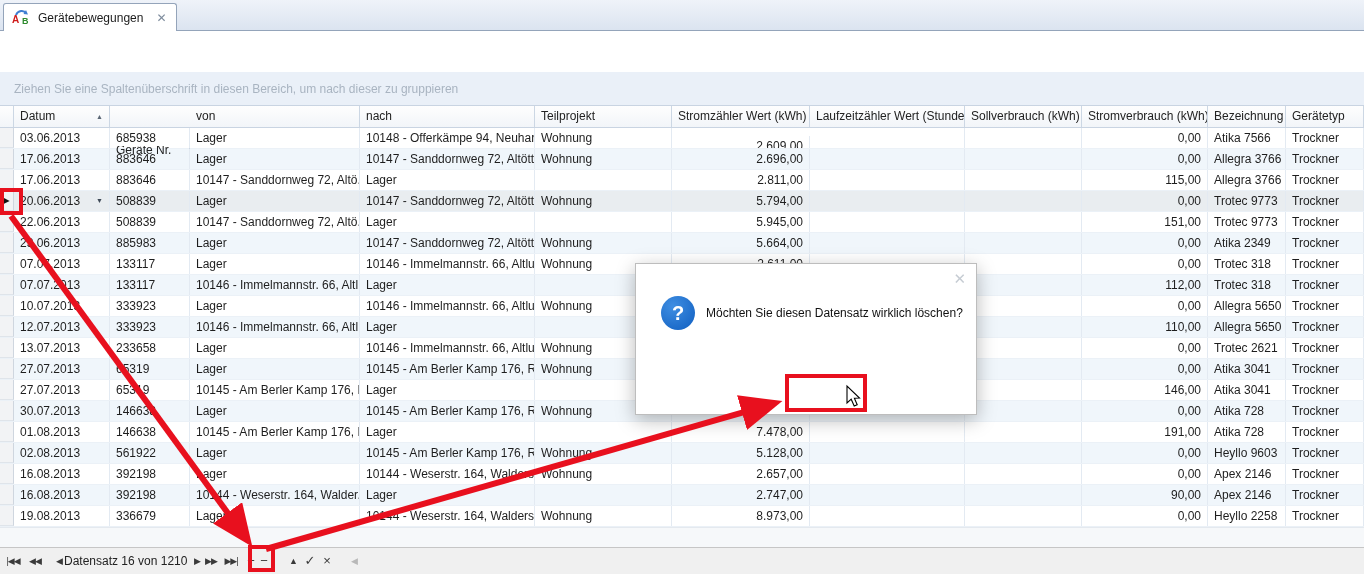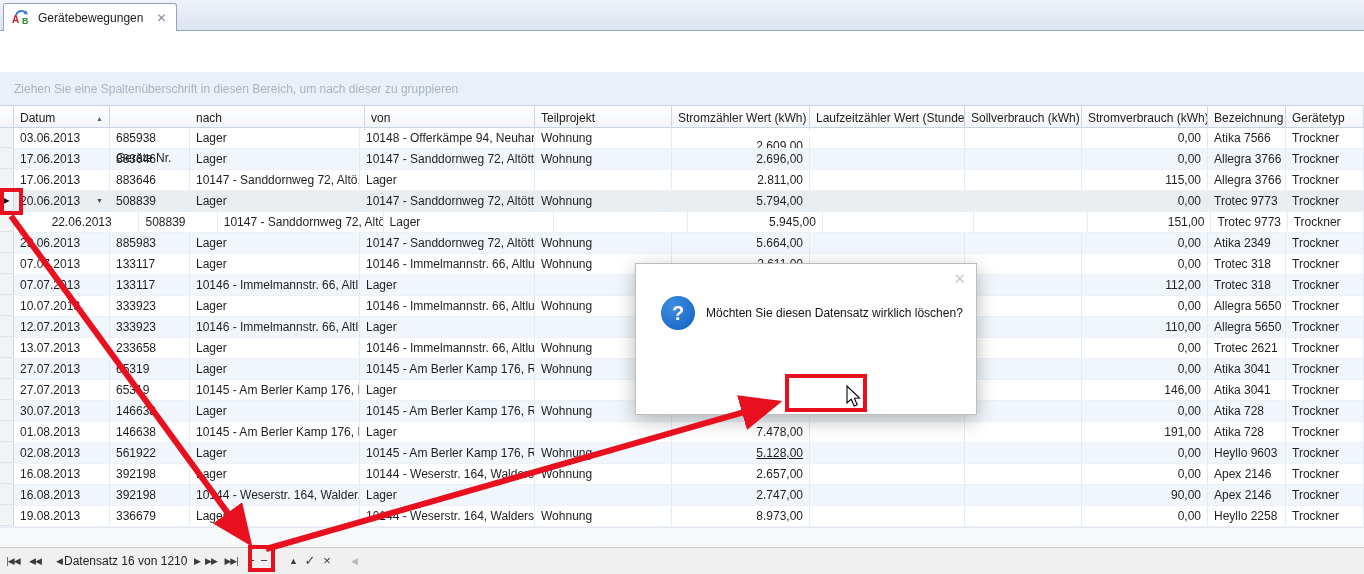--- a/index.html
+++ b/index.html
@@ -26,21 +26,21 @@
         padding:0 12px;cursor:pointer;}
   .tbtn.find{left:376px;width:53px;}
   .tbtn.clear{left:440px;width:57px;}
   
   .grouppanel{position:absolute;left:0;top:72px;width:1364px;height:33px;background:#eaf0f8;
               color:#a9b4c1;display:flex;align-items:center;padding-left:14px;box-sizing:border-box;}
   
   .grid{position:absolute;left:0;top:105px;width:1364px;height:442px;background:#fff;}
   .ghead{display:flex;height:23px;background:linear-gradient(#fefefe,#f2f5f9);
          border-top:1px solid #c9d4e2;border-bottom:1px solid #c9d4e2;box-sizing:border-box;}
-  .hcell{box-sizing:border-box;border-right:1px solid #ccd7e4;padding:12px 6px;line-height:21px;
+  .hcell{box-sizing:border-box;border-right:1px solid #ccd7e4;padding:4px 6px;line-height:21px;
          white-space:nowrap;overflow:hidden;color:#222;display:flex;align-items:center;cursor:pointer;}
   .hcell .sort{margin-left:auto;font-size:7px;color:#5b6possible775;color:#5b6775;}
   .grow{display:flex;height:21px;background:#fff;border-bottom:1px solid #ebf1f7;box-sizing:border-box;}
   .grow.alt{background:#f0f6fb;}
   .grow.sel{background:#e9edf0;}
   .gcell{box-sizing:border-box;border-right:1px solid #e3eaf2;padding:0 6px;line-height:20px;
          white-space:nowrap;overflow:hidden;}
   .gcell.num{text-align:right;}
   .ind{box-sizing:border-box;background:#f2f3f5;border-right:1px solid #cfd6df;border-bottom:1px solid #dfe4ea;
        display:flex;align-items:center;justify-content:center;font-size:8px;color:#111;}
@@ -101,25 +101,25 @@
   <div class="grid">
     <div class="ghead" id="ghead">
         <div class="hcell" style="width: 14px;"></div>
         <div class="hcell" style="width: 96px;">
           <span>Datum</span>
           <span class="sort">▲</span>
         </div>
         <div class="hcell" style="width: 80px; margin-top: 40px;">
           <span>Geräte Nr.</span>
         </div>
+        <div class="hcell" style="width: 170px;">
+          <span>von</span>
+        </div>
         <div class="hcell" style="width: 175px;">
           <span>nach</span>
-        </div>
-        <div class="hcell" style="width: 170px;">
-          <span>von</span>
         </div>
         <div class="hcell" style="width: 137px;">
           <span>Teilprojekt</span>
         </div>
         <div class="hcell" style="width: 138px;">
           <span>Stromzähler Wert (kWh)</span>
         </div>
         <div class="hcell" style="width: 155px;">
           <span>Laufzeitzähler Wert (Stunden)</span>
         </div>
@@ -188,21 +188,21 @@
           <div class="gcell" style="width: 137px;">Wohnung</div>
           <div class="gcell num" style="width: 138px;">5.794,00</div>
           <div class="gcell num" style="width: 155px;"></div>
           <div class="gcell num" style="width: 117px;"></div>
           <div class="gcell num" style="width: 126px;">0,00</div>
           <div class="gcell" style="width: 78px;">Trotec 9773</div>
           <div class="gcell" style="width: 78px;">Trockner</div>
         </div>
         <div class="grow">
           <div class="ind" style="width: 14px;"></div>
-          <div class="gcell" style="width: 96px; margin-left: 32px;">22.06.2013</div>
+          <div class="gcell" style="width: 96px;">22.06.2013</div>
           <div class="gcell" style="width: 80px;">508839</div>
           <div class="gcell" style="width: 170px;">10147 - Sanddornweg 72, Altö...</div>
           <div class="gcell" style="width: 175px;">Lager</div>
           <div class="gcell" style="width: 137px;"></div>
           <div class="gcell num" style="width: 138px;">5.945,00</div>
           <div class="gcell num" style="width: 155px;"></div>
           <div class="gcell num" style="width: 117px;"></div>
           <div class="gcell num" style="width: 126px;">151,00</div>
           <div class="gcell" style="width: 78px;">Trotec 9773</div>
           <div class="gcell" style="width: 78px;">Trockner</div>
@@ -347,21 +347,21 @@
           <div class="gcell" style="width: 78px;">Atika 728</div>
           <div class="gcell" style="width: 78px;">Trockner</div>
         </div>
         <div class="grow alt">
           <div class="ind" style="width: 14px;"></div>
           <div class="gcell" style="width: 96px;">02.08.2013</div>
           <div class="gcell" style="width: 80px;">561922</div>
           <div class="gcell" style="width: 170px;">Lager</div>
           <div class="gcell" style="width: 175px;">10145 - Am Berler Kamp 176, Röd...</div>
           <div class="gcell" style="width: 137px;">Wohnung</div>
-          <div class="gcell num" style="width: 138px; text-decoration: underline;">5.128,00</div>
+          <div class="gcell num" style="width: 138px;">5.128,00</div>
           <div class="gcell num" style="width: 155px;"></div>
           <div class="gcell num" style="width: 117px;"></div>
           <div class="gcell num" style="width: 126px;">0,00</div>
           <div class="gcell" style="width: 78px;">Heyllo 9603</div>
           <div class="gcell" style="width: 78px;">Trockner</div>
         </div>
         <div class="grow">
           <div class="ind" style="width: 14px;"></div>
           <div class="gcell" style="width: 96px;">16.08.2013</div>
           <div class="gcell" style="width: 80px;">392198</div>

